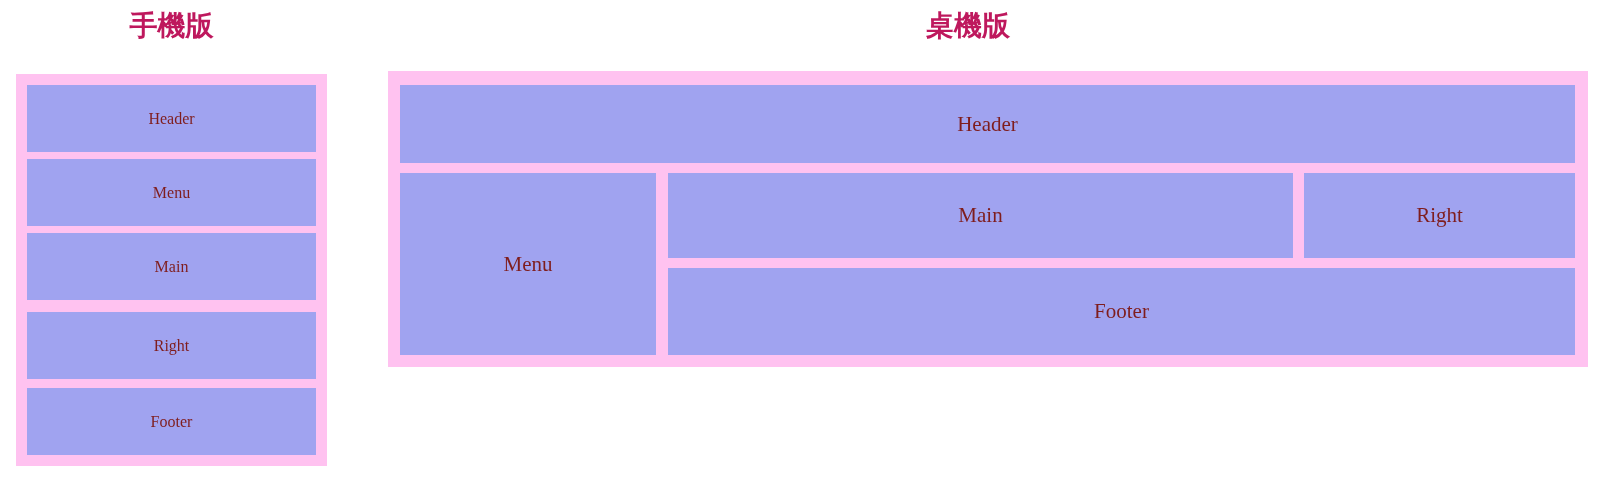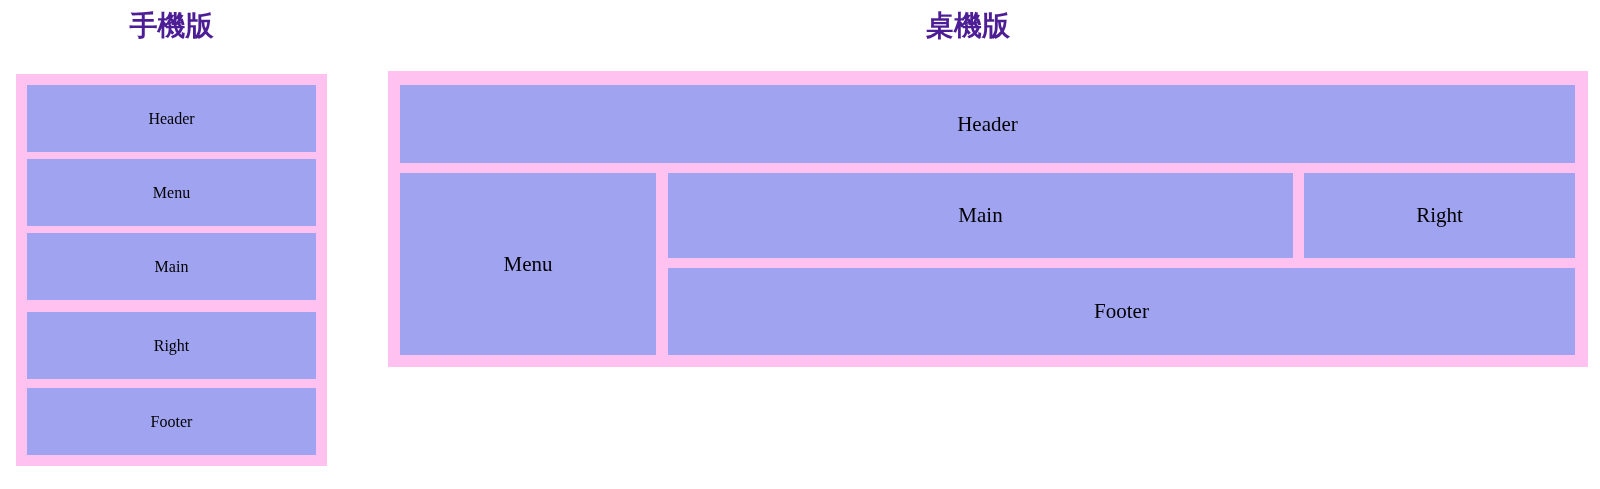--- a/index.html
+++ b/index.html
@@ -16,21 +16,21 @@
     overflow: hidden;
   }
 
   
   .section-title {
     position: absolute;
     font-family: "Liberation Sans", sans-serif;
     font-weight: bold;
     font-size: 28px;
     line-height: 1;
-    color: #4c1d95;
+    color: #be185d;
     text-align: center;
     white-space: nowrap;
   }
   #title-mobile {
     left: 16px;
     top: 12px;
     width: 311px;
   }
   #title-desktop {
     left: 368px;
@@ -47,21 +47,21 @@
   .cell {
     position: absolute;
     background: #a0a3f0;
     box-sizing: border-box;
     display: flex;
     align-items: center;
     justify-content: center;
   }
   .cell-label {
     font-family: "Liberation Serif", serif;
-    color: #000000;
+    color: #7f1d1d;
     line-height: 1;
     white-space: nowrap;
   }
 
   
   #mobile-wireframe {
     left: 16px;
     top: 74px;
     width: 311px;
     height: 392px;

